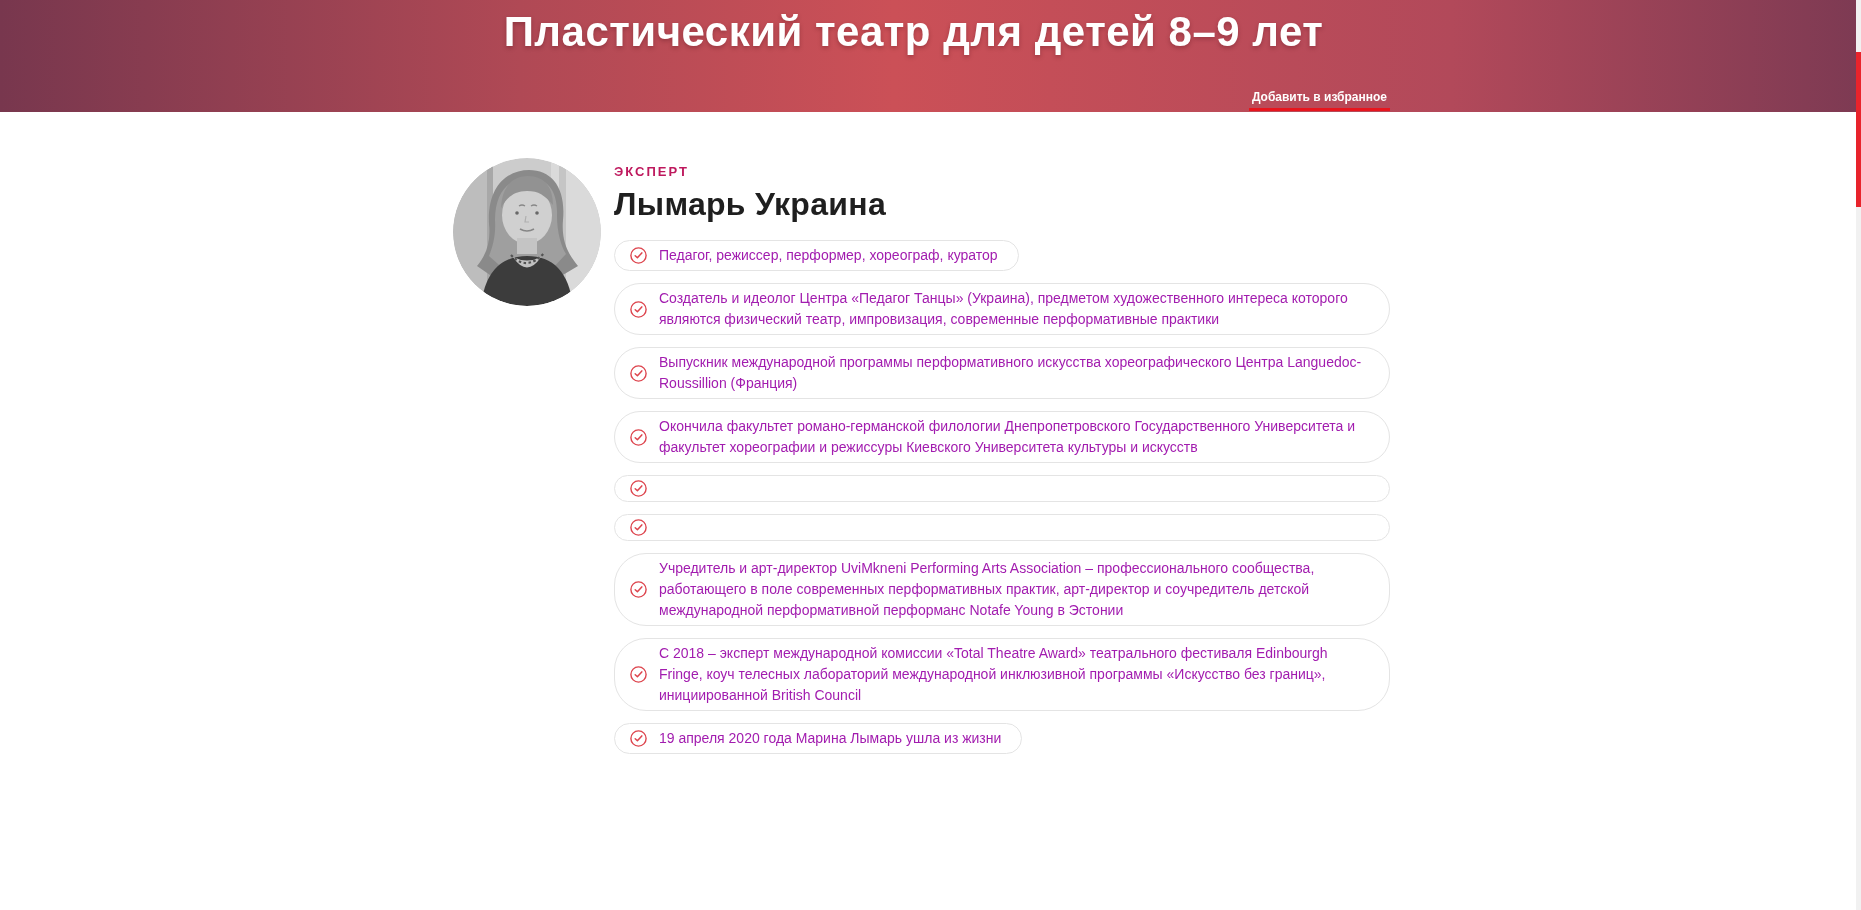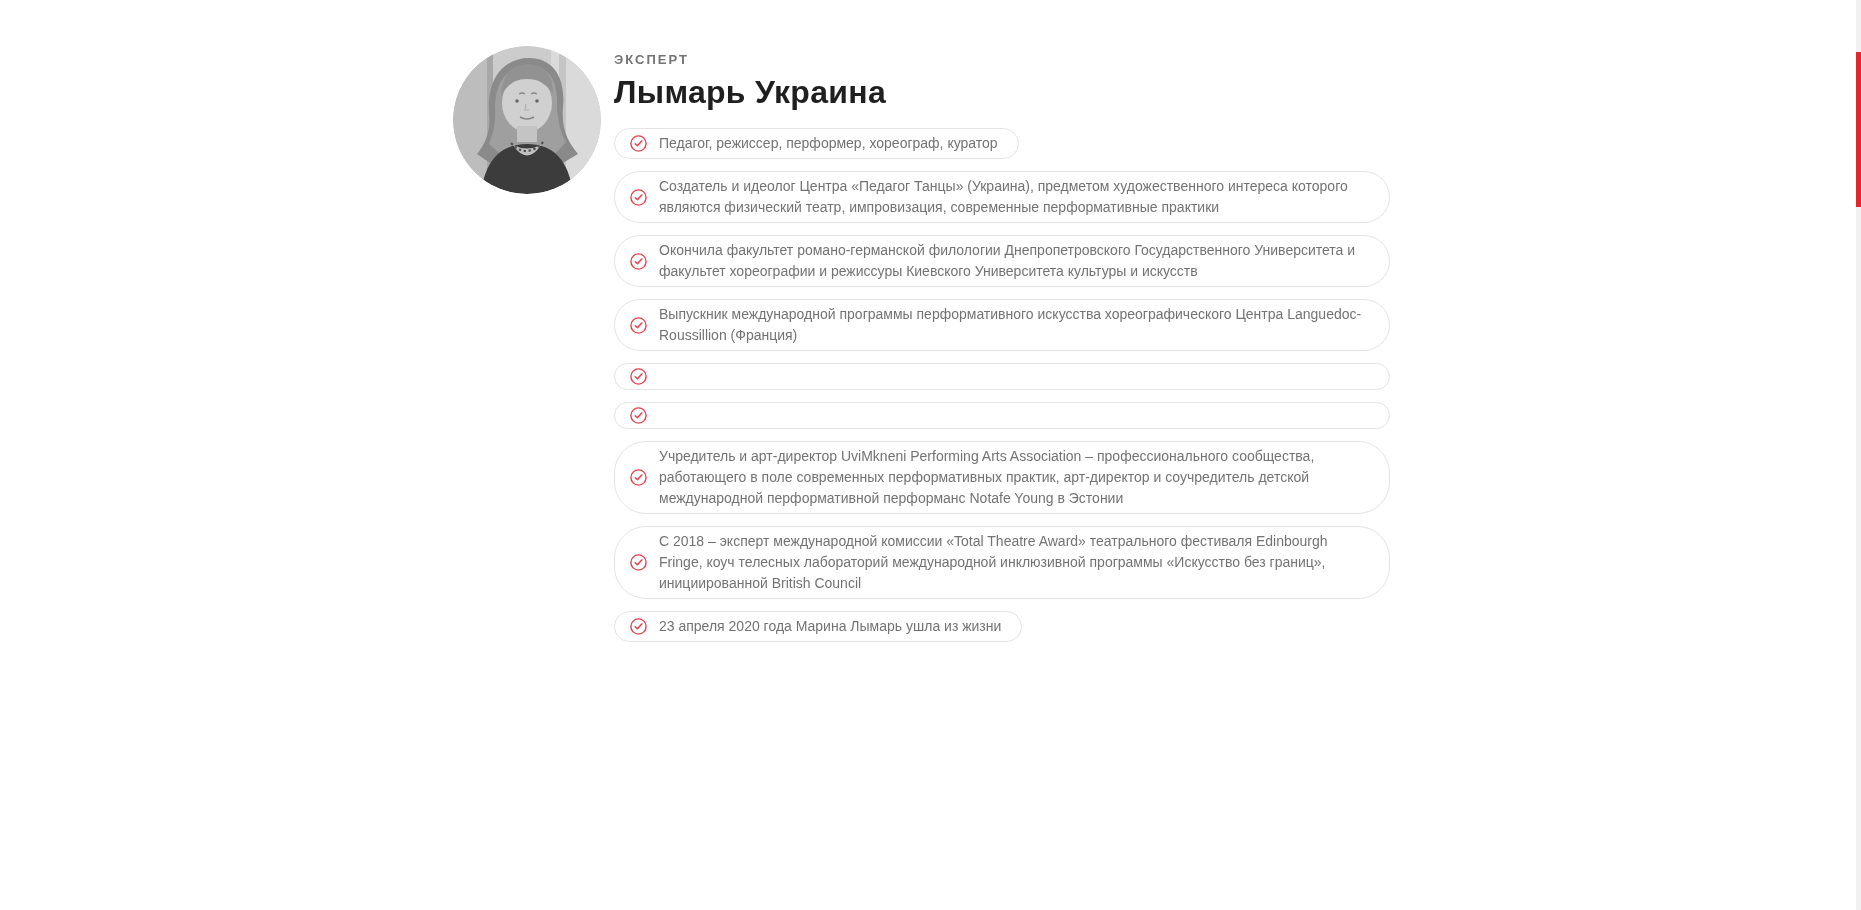--- a/index.html
+++ b/index.html
@@ -50,21 +50,21 @@
     width: 148px; height: 148px;
     margin-left: 16px;
     border-radius: 50%;
     overflow: hidden;
     filter: grayscale(1);
   }
   .photo svg { display: block; width: 148px; height: 148px; }
   .info { flex: 1 1 auto; padding-left: 13px; }
   .kicker {
     margin-top: 6px;
-    color: #737373;
+    color: #be185d;
     font-size: 13px;
     font-weight: 600;
     letter-spacing: 2px;
   }
   .name {
     margin: 7px 0 17px 0;
     color: #1f1f1f;
     font-size: 32px;
     font-weight: 700;
     letter-spacing: 0.3px;
@@ -76,27 +76,33 @@
     width: 100%;
     border: 1px solid #e4e4e4;
     border-radius: 32px;
     padding: 4px 20px 4px 15px;
     margin-bottom: 12px;
     background: #ffffff;
   }
   .pill.fit { width: fit-content; }
   .check { flex: 0 0 17px; width: 17px; height: 17px; margin-right: 12px; }
   .check svg { display:block; width: 17px; height: 17px; }
-  .pill-text { color: #737373; font-size: 14px; line-height: 21px; }
+  .pill-text { color: #a21caf; font-size: 14px; line-height: 21px; }
 </style>
 </head>
 <body>
 
 <div class="page">
 
+  <header class="hero">
+    <div class="container">
+      <h1>Пластический театр для детей 8–9 лет</h1>
+      <a class="fav">Добавить в избранное</a>
+    </div>
+  </header>
 
   <main class="container main">
 
     <div class="photo">
       <svg viewBox="0 0 148 148" aria-hidden="true">
         <defs>
             <clipPath id="pc">
               <circle cx="74" cy="74" r="74"></circle>
             </clipPath>
           </defs>
@@ -149,40 +155,40 @@
           <span class="pill-text">Создатель и идеолог Центра «Педагог Танцы» (Украина), предметом художественного интереса которого являются физический театр, импровизация, современные перформативные практики</span>
         </li>
 
         <li class="pill">
           <span class="check">
             <svg viewBox="0 0 17 17">
                 <circle cx="8.5" cy="8.5" r="7.6" fill="none" stroke="#dd444d" stroke-width="1.4"></circle>
                 <path d="M5.2 8.7 L7.4 10.8 L11.8 5.9" fill="none" stroke="#dd444d" stroke-width="1.5" stroke-linecap="round" stroke-linejoin="round"></path>
               </svg>
           </span>
+          <span class="pill-text">Выпускник международной программы перформативного искусства хореографического Центра Languedoc-Roussillion (Франция)</span>
+        </li>
+
+        <li class="pill">
+          <span class="check">
+            <svg viewBox="0 0 17 17">
+                <circle cx="8.5" cy="8.5" r="7.6" fill="none" stroke="#dd444d" stroke-width="1.4"></circle>
+                <path d="M5.2 8.7 L7.4 10.8 L11.8 5.9" fill="none" stroke="#dd444d" stroke-width="1.5" stroke-linecap="round" stroke-linejoin="round"></path>
+              </svg>
+          </span>
           <span class="pill-text">Окончила факультет романо-германской филологии Днепропетровского Государственного Университета и факультет хореографии и режиссуры Киевского Университета культуры и искусств</span>
         </li>
 
         <li class="pill">
           <span class="check">
             <svg viewBox="0 0 17 17">
                 <circle cx="8.5" cy="8.5" r="7.6" fill="none" stroke="#dd444d" stroke-width="1.4"></circle>
                 <path d="M5.2 8.7 L7.4 10.8 L11.8 5.9" fill="none" stroke="#dd444d" stroke-width="1.5" stroke-linecap="round" stroke-linejoin="round"></path>
               </svg>
           </span>
-          <span class="pill-text">Выпускник международной программы перформативного искусства хореографического Центра Languedoc-Roussillion (Франция)</span>
-        </li>
-
-        <li class="pill">
-          <span class="check">
-            <svg viewBox="0 0 17 17">
-                <circle cx="8.5" cy="8.5" r="7.6" fill="none" stroke="#dd444d" stroke-width="1.4"></circle>
-                <path d="M5.2 8.7 L7.4 10.8 L11.8 5.9" fill="none" stroke="#dd444d" stroke-width="1.5" stroke-linecap="round" stroke-linejoin="round"></path>
-              </svg>
-          </span>
         </li>
 
         <li class="pill">
           <span class="check">
             <svg viewBox="0 0 17 17">
                 <circle cx="8.5" cy="8.5" r="7.6" fill="none" stroke="#dd444d" stroke-width="1.4"></circle>
                 <path d="M5.2 8.7 L7.4 10.8 L11.8 5.9" fill="none" stroke="#dd444d" stroke-width="1.5" stroke-linecap="round" stroke-linejoin="round"></path>
               </svg>
           </span>
         </li>
@@ -208,21 +214,21 @@
           <span class="pill-text">С 2018 – эксперт международной комиссии «Total Theatre Award» театрального фестиваля Edinbourgh Fringe, коуч телесных лабораторий международной инклюзивной программы «Искусство без границ», инициированной British Council</span>
         </li>
 
         <li class="pill fit">
           <span class="check">
             <svg viewBox="0 0 17 17">
                 <circle cx="8.5" cy="8.5" r="7.6" fill="none" stroke="#dd444d" stroke-width="1.4"></circle>
                 <path d="M5.2 8.7 L7.4 10.8 L11.8 5.9" fill="none" stroke="#dd444d" stroke-width="1.5" stroke-linecap="round" stroke-linejoin="round"></path>
               </svg>
           </span>
-          <span class="pill-text">23 апреля 2020 года Марина Лымарь ушла из жизни</span>
+          <span class="pill-text">19 апреля 2020 года Марина Лымарь ушла из жизни</span>
         </li>
 
       </ul>
     </div>
   </main>
 
   <div class="scrollbar">
     <div class="thumb"></div>
   </div>
 

